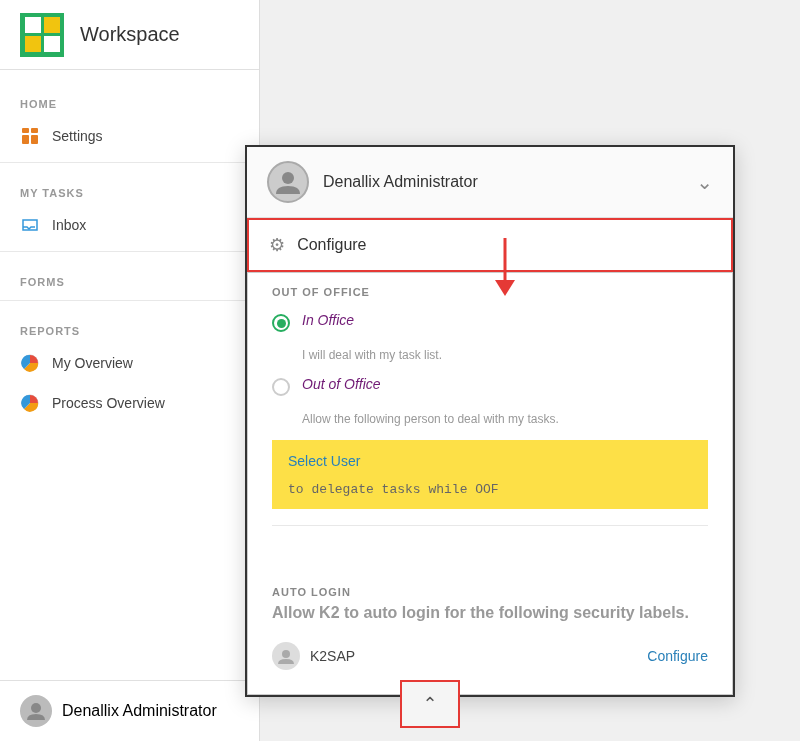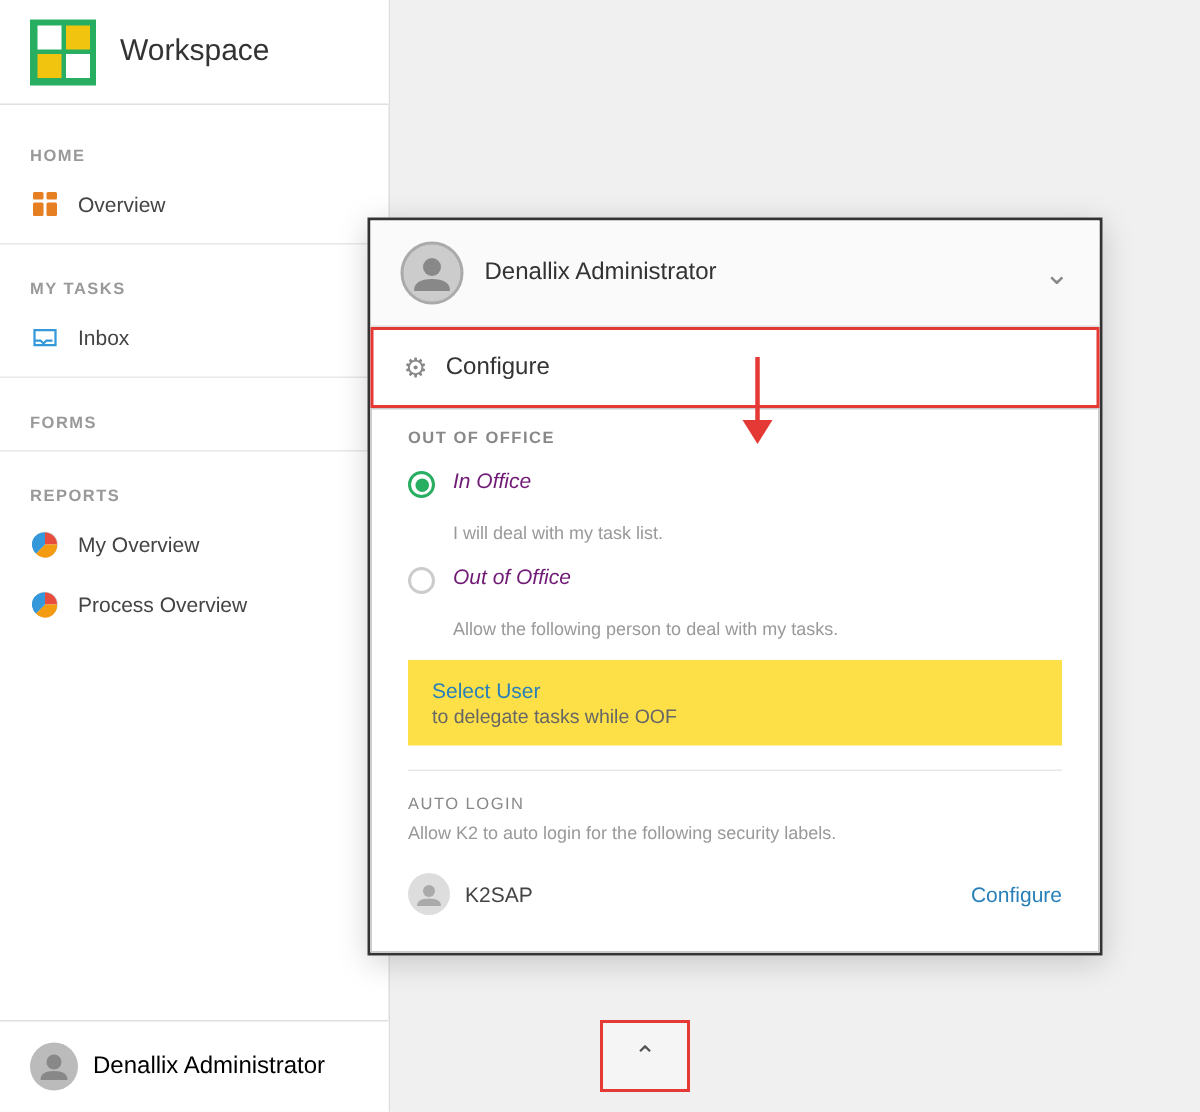--- a/index.html
+++ b/index.html
@@ -266,46 +266,49 @@
     .select-user-link {
       color: #2980b9;
       font-size: 14px;
       cursor: pointer;
       text-decoration: none;
     }
 
     .delegate-text {
       font-size: 13px;
       color: #666;
-      margin-top: 0;
+      margin-top: 12px;
+      font-family: Liberation Mono, monospace;
     }
 
     .section-divider {
       border: none;
       border-top: 1px solid #e8e8e8;
       margin: 0 24px;
     }
 
     .auto-login-section {
       padding: 16px 24px;
     }
 
     .auto-login-title {
       font-size: 11px;
-      font-weight: 400;
+      font-weight: 700;
       color: #888;
       letter-spacing: 1px;
       text-transform: uppercase;
       margin-bottom: 6px;
+      margin-top: 44px;
     }
 
     .auto-login-sublabel {
-      font-size: 12px;
+      font-size: 16px;
       color: #999;
       margin-bottom: 12px;
+      font-weight: bold;
     }
 
     .k2sap-row {
       display: flex;
       align-items: center;
       justify-content: space-between;
       padding: 8px 0;
     }
 
     .k2sap-left {
@@ -380,21 +383,21 @@
     <div class="nav-section-label">HOME</div>
     <div class="nav-item">
       <span class="nav-icon icon-dashboard">
         <svg width="18" height="18" viewBox="0 0 18 18" fill="none">
           <rect x="1" y="1" width="7" height="5" rx="1" fill="#e67e22"></rect>
           <rect x="10" y="1" width="7" height="5" rx="1" fill="#e67e22"></rect>
           <rect x="1" y="8" width="7" height="9" rx="1" fill="#e67e22"></rect>
           <rect x="10" y="8" width="7" height="9" rx="1" fill="#e67e22"></rect>
         </svg>
       </span>
-      <span>Overview</span>
+      <span>Settings</span>
     </div>
 
     <hr class="nav-divider">
 
     <div class="nav-section-label">MY TASKS</div>
     <div class="nav-item">
       <span class="nav-icon icon-inbox">
         <svg width="18" height="18" viewBox="0 0 18 18" fill="none">
           <path d="M2 4h14v10H2z" stroke="#3498db" stroke-width="1.5" fill="none"></path>
           <path d="M2 11h4l2 2 2-2h4" stroke="#3498db" stroke-width="1.5" fill="none"></path>

